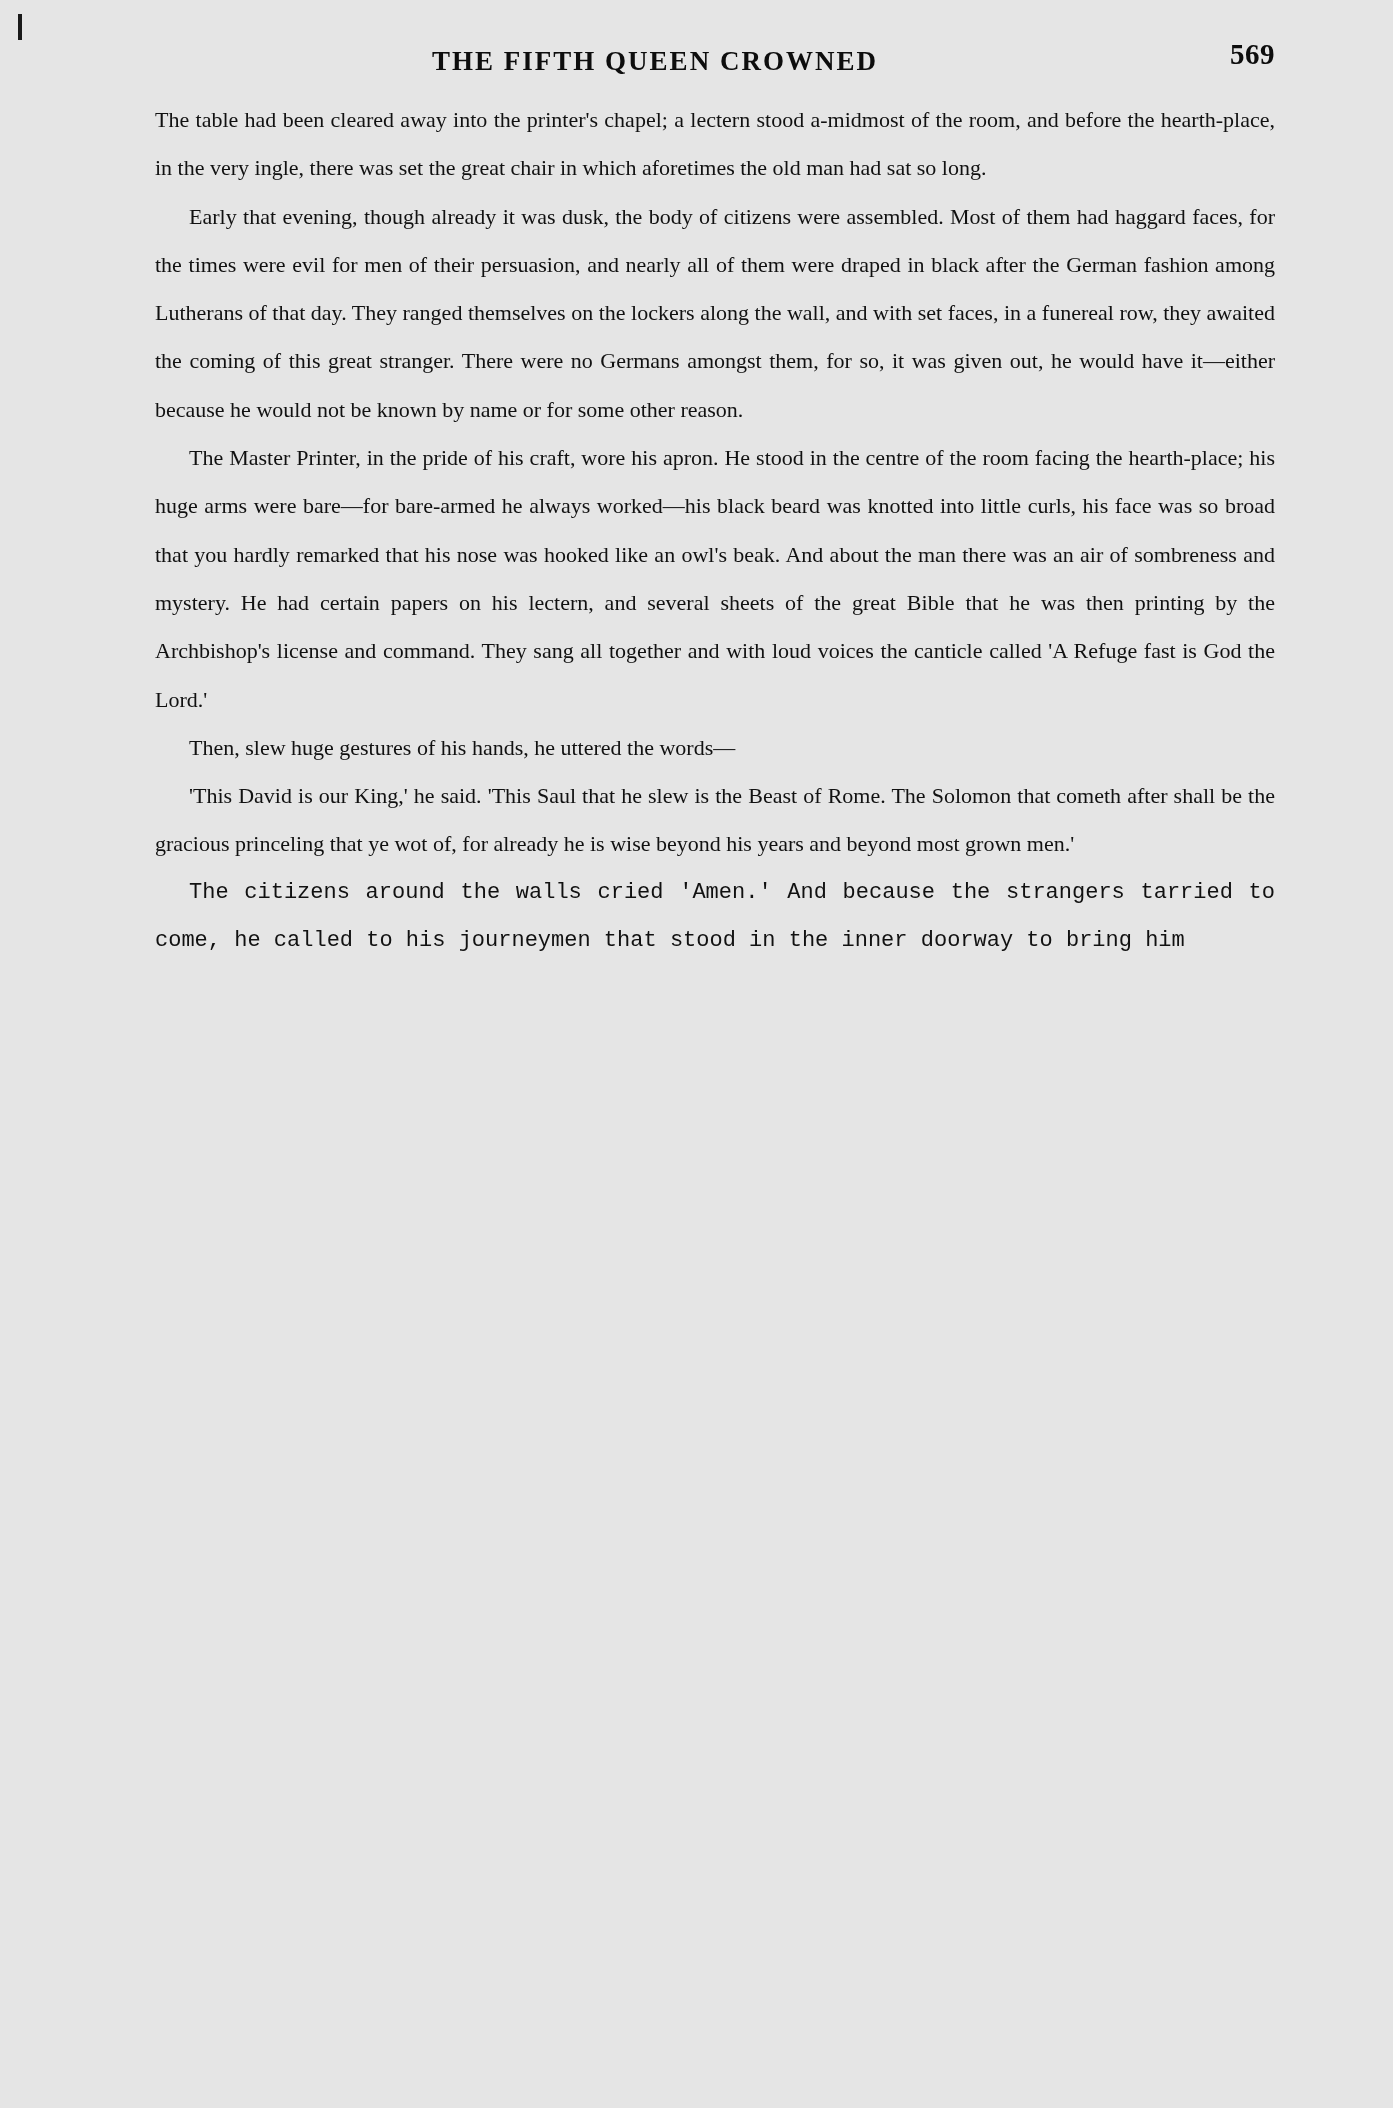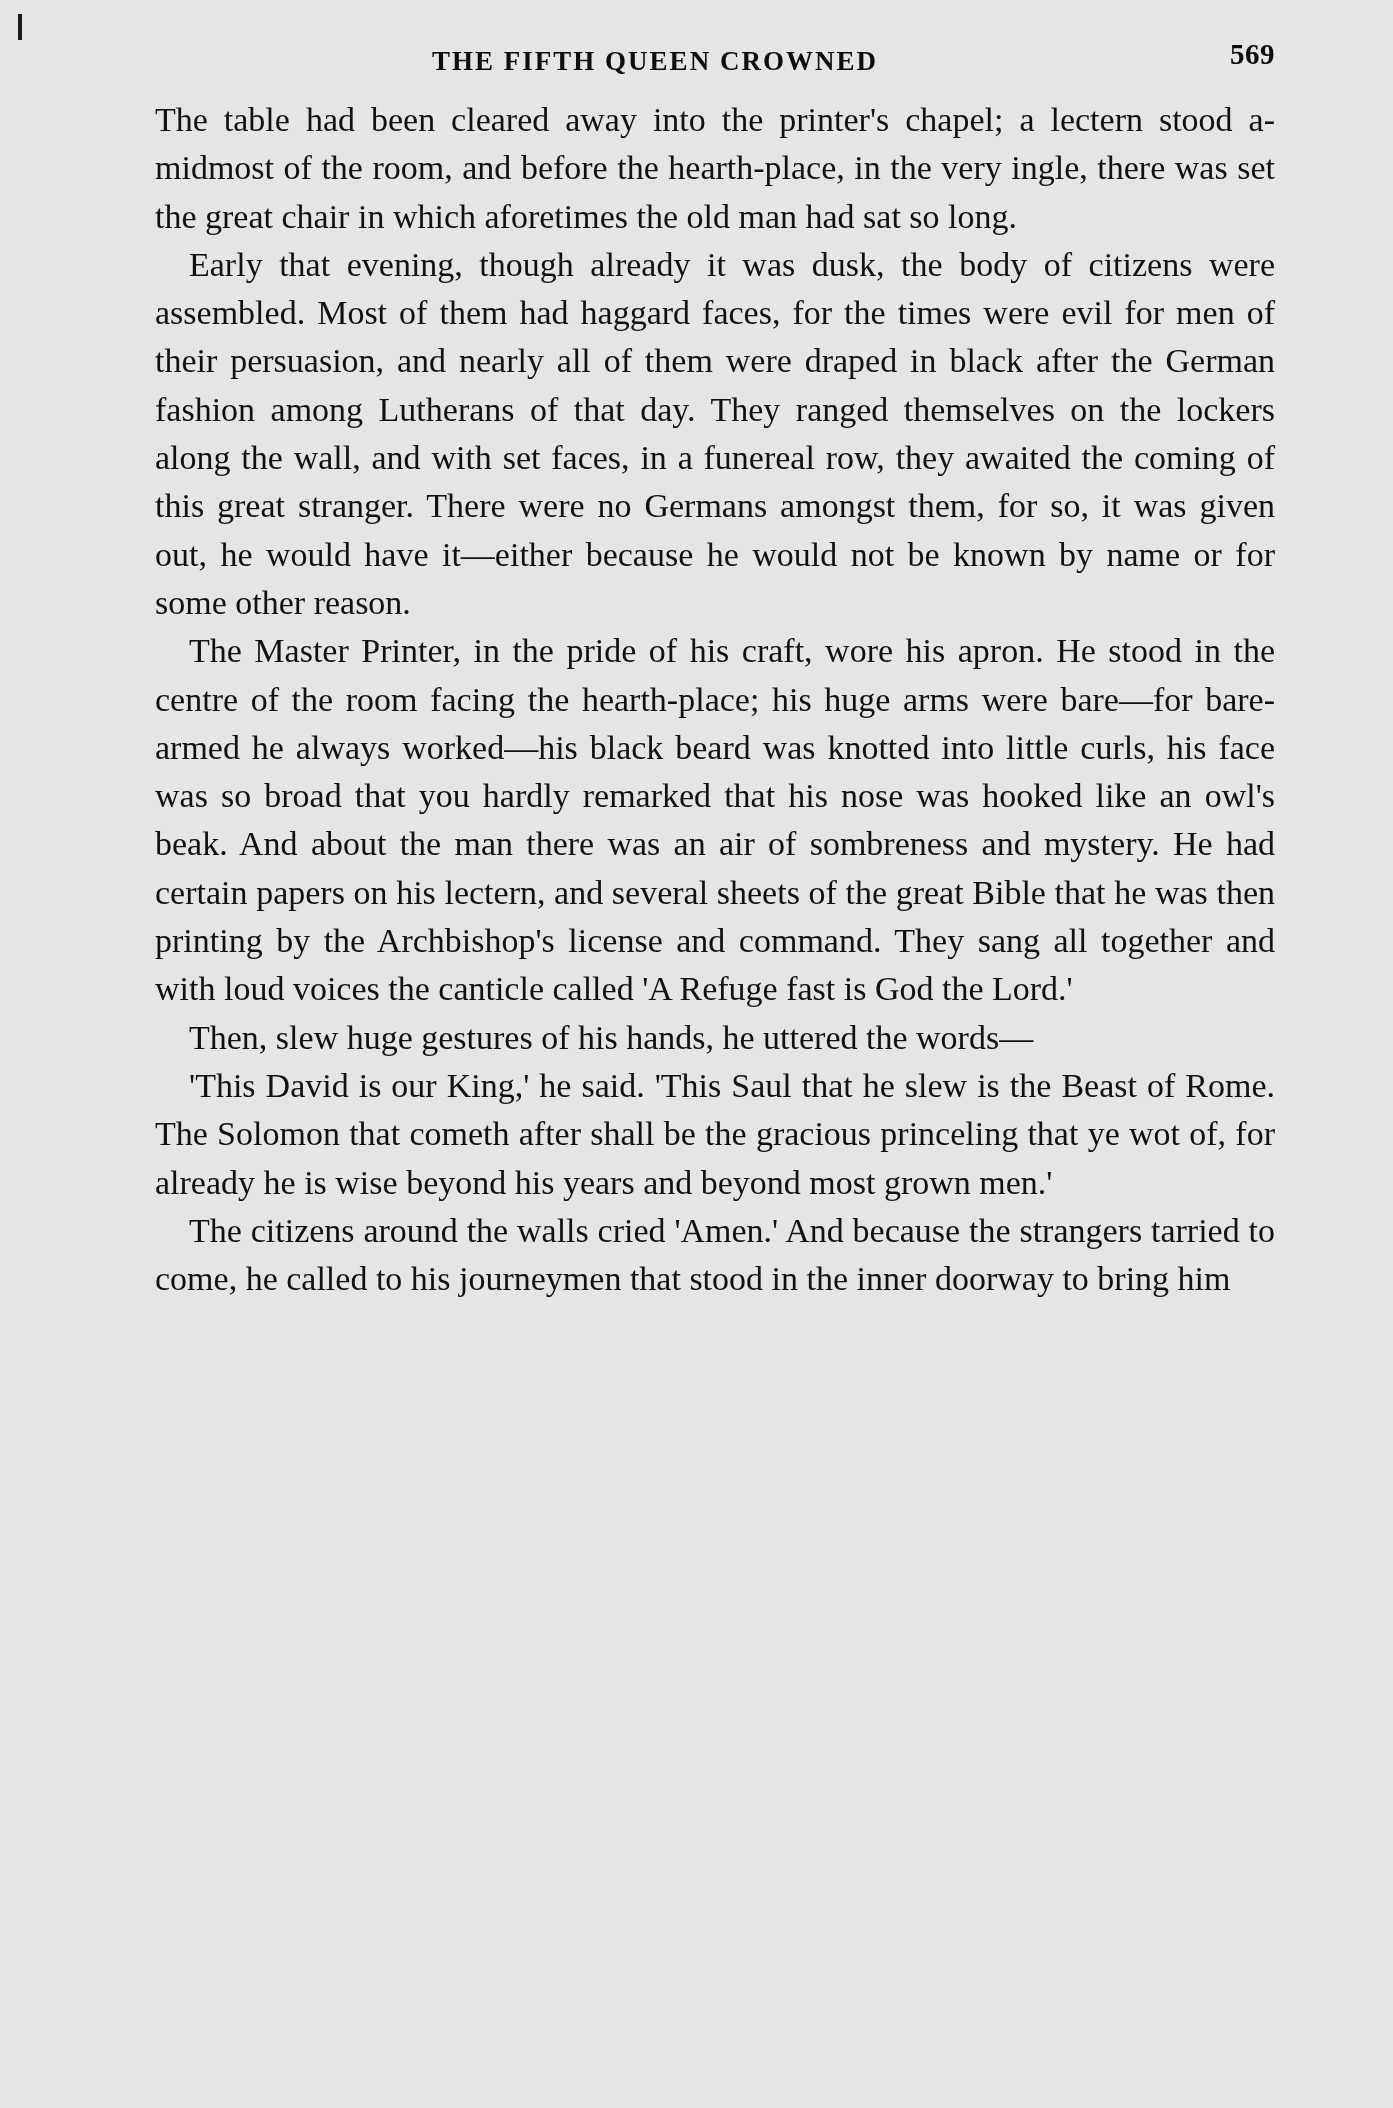--- a/index.html
+++ b/index.html
@@ -57,37 +57,38 @@
     position: absolute;
     right: 0;
     top: 38px;
     font-size: 29px;
     font-weight: bold;
     font-family: "Liberation Serif", serif;
     color: #0d0d0d;
     letter-spacing: 0.5px;
   }
   .body-text {
-    font-size: 34px;
+    font-size: 22px;
     line-height: 48.3px;
     text-align: justify;
     text-justify: inter-word;
     font-family: "Liberation Serif", serif;
     color: #111111;
     -webkit-font-smoothing: none;
   }
   .body-text p {
     margin: 0;
     text-indent: 0;
   }
   .body-text p.indent {
     text-indent: 34px;
   }
   .body-text p.last {
     text-align: justify;
+    font-family: Liberation Mono, monospace;
   }
 </style>
 </head>
 <body>
 
 <div class="page">
 
   <div class="edge-mark"></div>
 
   <div class="content">

